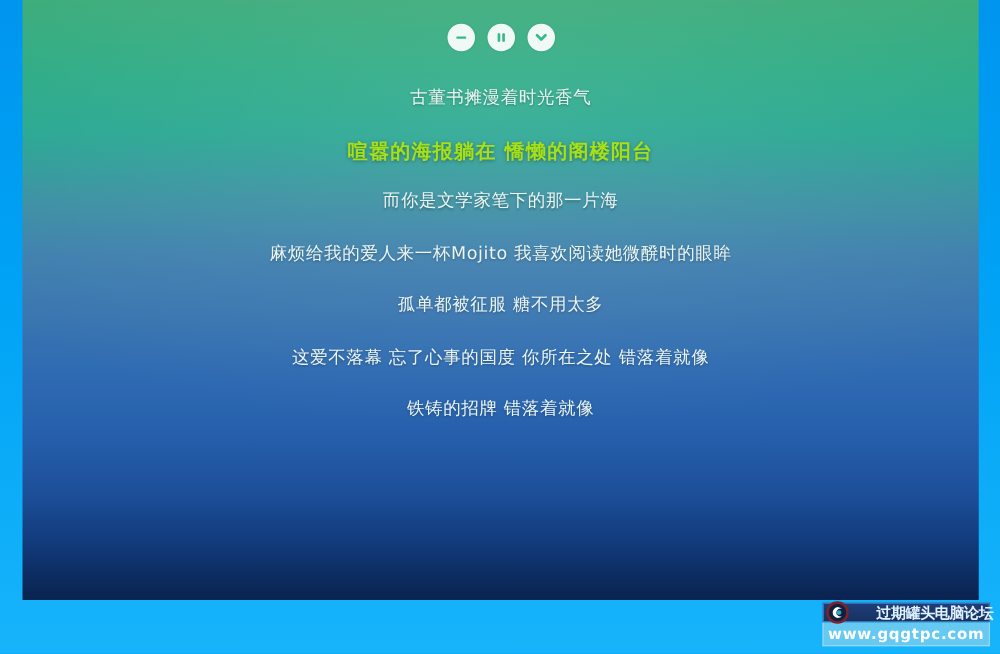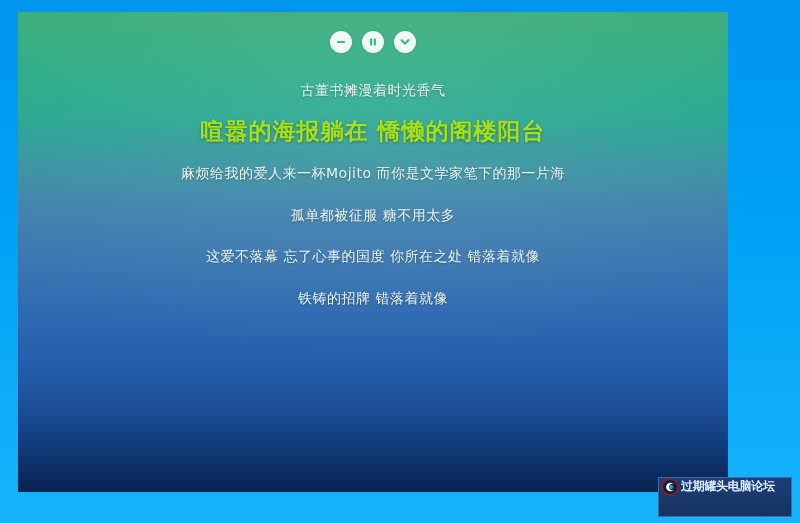--- a/index.html
+++ b/index.html
@@ -20,22 +20,22 @@
   #desktop-backdrop {
     position: absolute;
     inset: 0;
     background: linear-gradient(180deg, #0095ef 0%, #00a3f5 45%, #17b4fb 100%);
   }
 
   
   #lyric-panel {
     position: absolute;
     left: 18px;
-    top: 12px;
-    width: 710px;
+    top: 0;
+    width: 765px;
     height: 480px;
     background:
       linear-gradient(180deg,
         #3aab79 0%,
         #2cab85 12%,
         #27a791 22%,
         #3b8fa3 34%,
         #3f7fae 43%,
         #3a76b0 52%,
         #2f6bb2 62%,
@@ -102,43 +102,44 @@
     align-items: center;
     justify-content: center;
     letter-spacing: 0.5px;
     text-shadow: 0 1px 2px rgba(0,0,0,0.28);
     white-space: nowrap;
     font-family: "DejaVu Sans", "Liberation Sans", sans-serif;
   }
 
   .lyric-line.active {
     color: #a6e016;
-    font-size: 23px;
+    font-size: 16px;
     font-weight: bold;
     letter-spacing: 1px;
     text-shadow: 0 1px 3px rgba(0,0,0,0.35);
   }
 
   
   #watermark {
     position: absolute;
     right: 8px;
     bottom: 6px;
     width: 134px;
     z-index: 20;
     font-family: "DejaVu Sans", "Liberation Sans", sans-serif;
   }
 
   #watermark-top {
     display: flex;
-    align-items: flex-start;
+    align-items: center;
     background: linear-gradient(180deg, #1d3e7a 0%, #16325f 100%);
-    height: 40px;
+    height: 16px;
     padding-left: 2px;
     border: 1px solid #3f6aa8;
+    gap: 20px;
   }
 
   #watermark-logo {
     width: 18px;
     height: 18px;
     border-radius: 50%;
     background: #14203d;
     border: 2px solid #7d2330;
     display: flex;
     align-items: center;
@@ -203,32 +204,34 @@
           <path d="M3.6 5.2 L7 8.6 L10.4 5.2" stroke="#35b98a" stroke-width="2.1" fill="none" stroke-linecap="round" stroke-linejoin="round"></path>
         </svg>
       </span>
     </div>
 
   </div>
 
   <div id="lyrics-list">
     <div class="lyric-line">古董书摊漫着时光香气</div>
     <div class="lyric-line active">喧嚣的海报躺在 憍懒的阁楼阳台</div>
-    <div class="lyric-line">麻烦给我的爱人来一杯Mojito 而你是文学家笔下的那一片海</div>
+    <div class="lyric-line">而你是文学家笔下的那一片海</div>
+    <div class="lyric-line">麻烦给我的爱人来一杯Mojito 我喜欢阅读她微醗时的眼眸</div>
     <div class="lyric-line">孤单都被征服 糖不用太多</div>
     <div class="lyric-line">这爱不落幕 忘了心事的国度 你所在之处 错落着就像</div>
     <div class="lyric-line">铁铸的招牌 错落着就像</div>
   </div>
 
 </div>
 
 <div id="watermark">
   <div id="watermark-top">
     <span id="watermark-logo">
       <svg width="12" height="12" viewBox="0 0 12 12" aria-hidden="true">
         <circle cx="6" cy="6" r="5.4" fill="#10203f"></circle>
         <path d="M9.6 3.1 A4.3 4.3 0 1 0 9.6 8.9 A3.2 3.2 0 1 1 9.6 3.1 Z" fill="#ffffff"></path>
         <circle cx="7.2" cy="6" r="1.9" fill="#2aa9c9"></circle>
       </svg>
     </span>
     <span id="watermark-title">过期罐头电脑论坛</span>
   </div>
+  <div id="watermark-url">www.gqgtpc.com</div>
 </div>
 
 </body></html>

